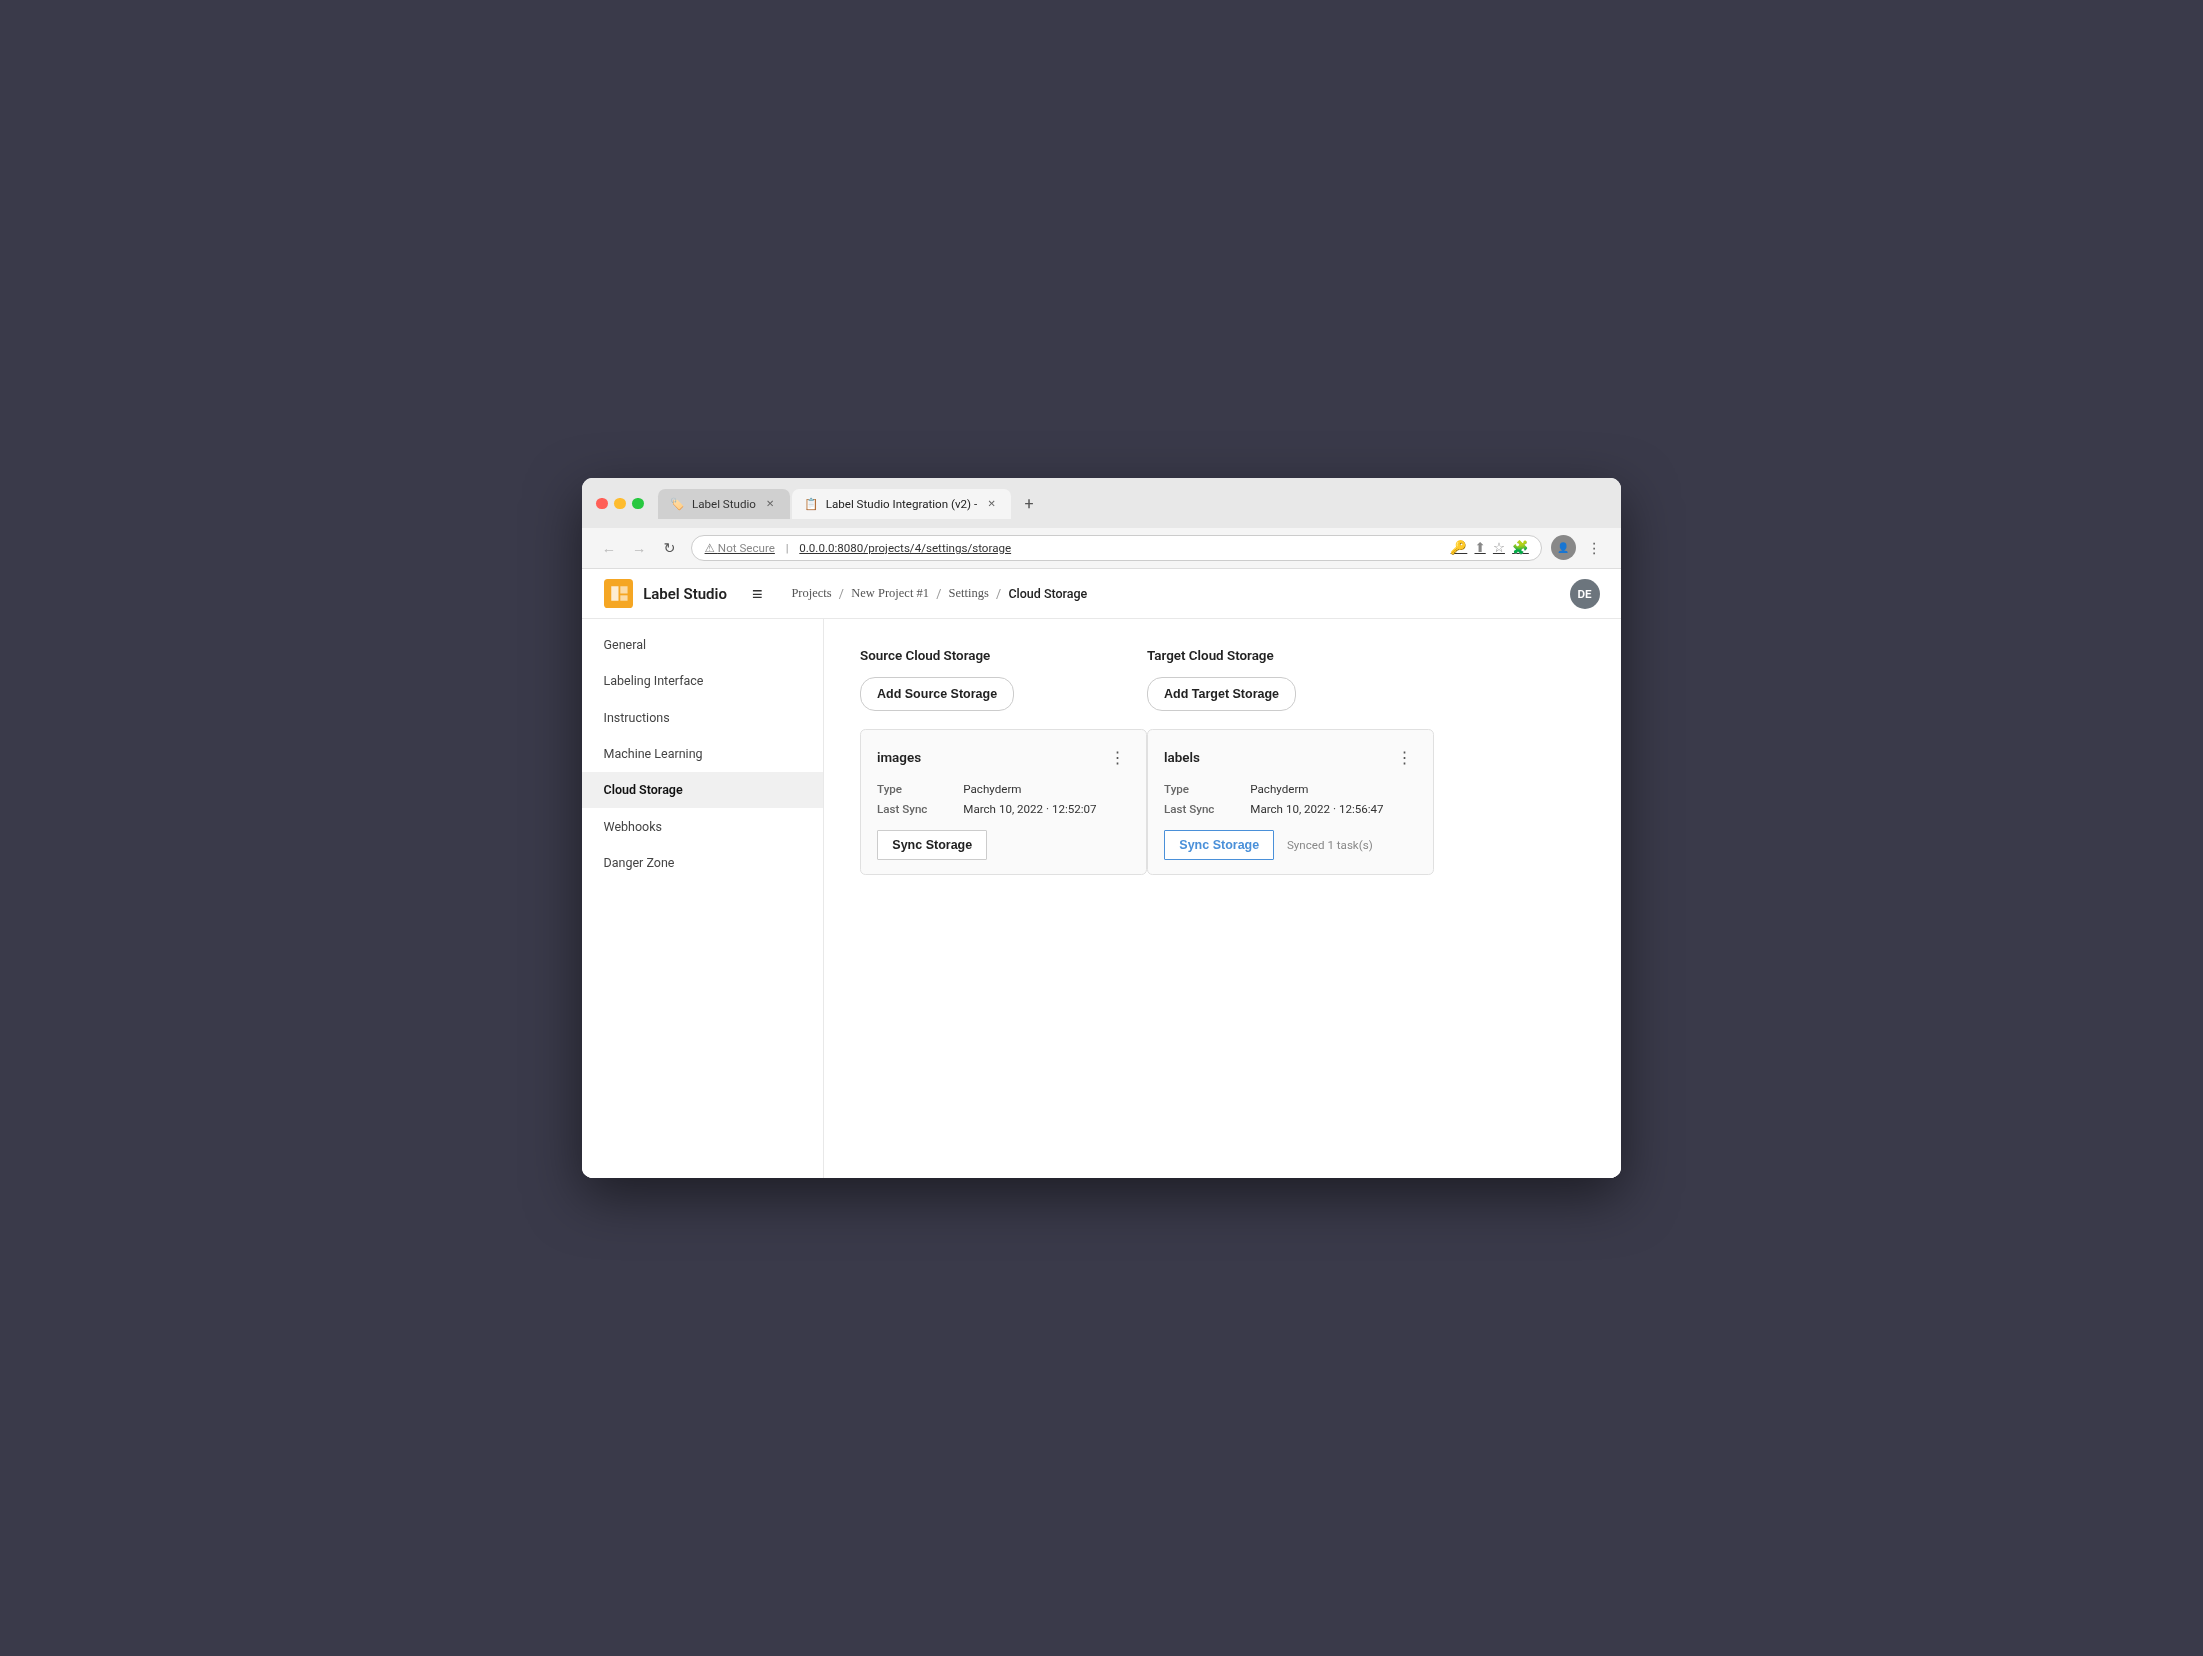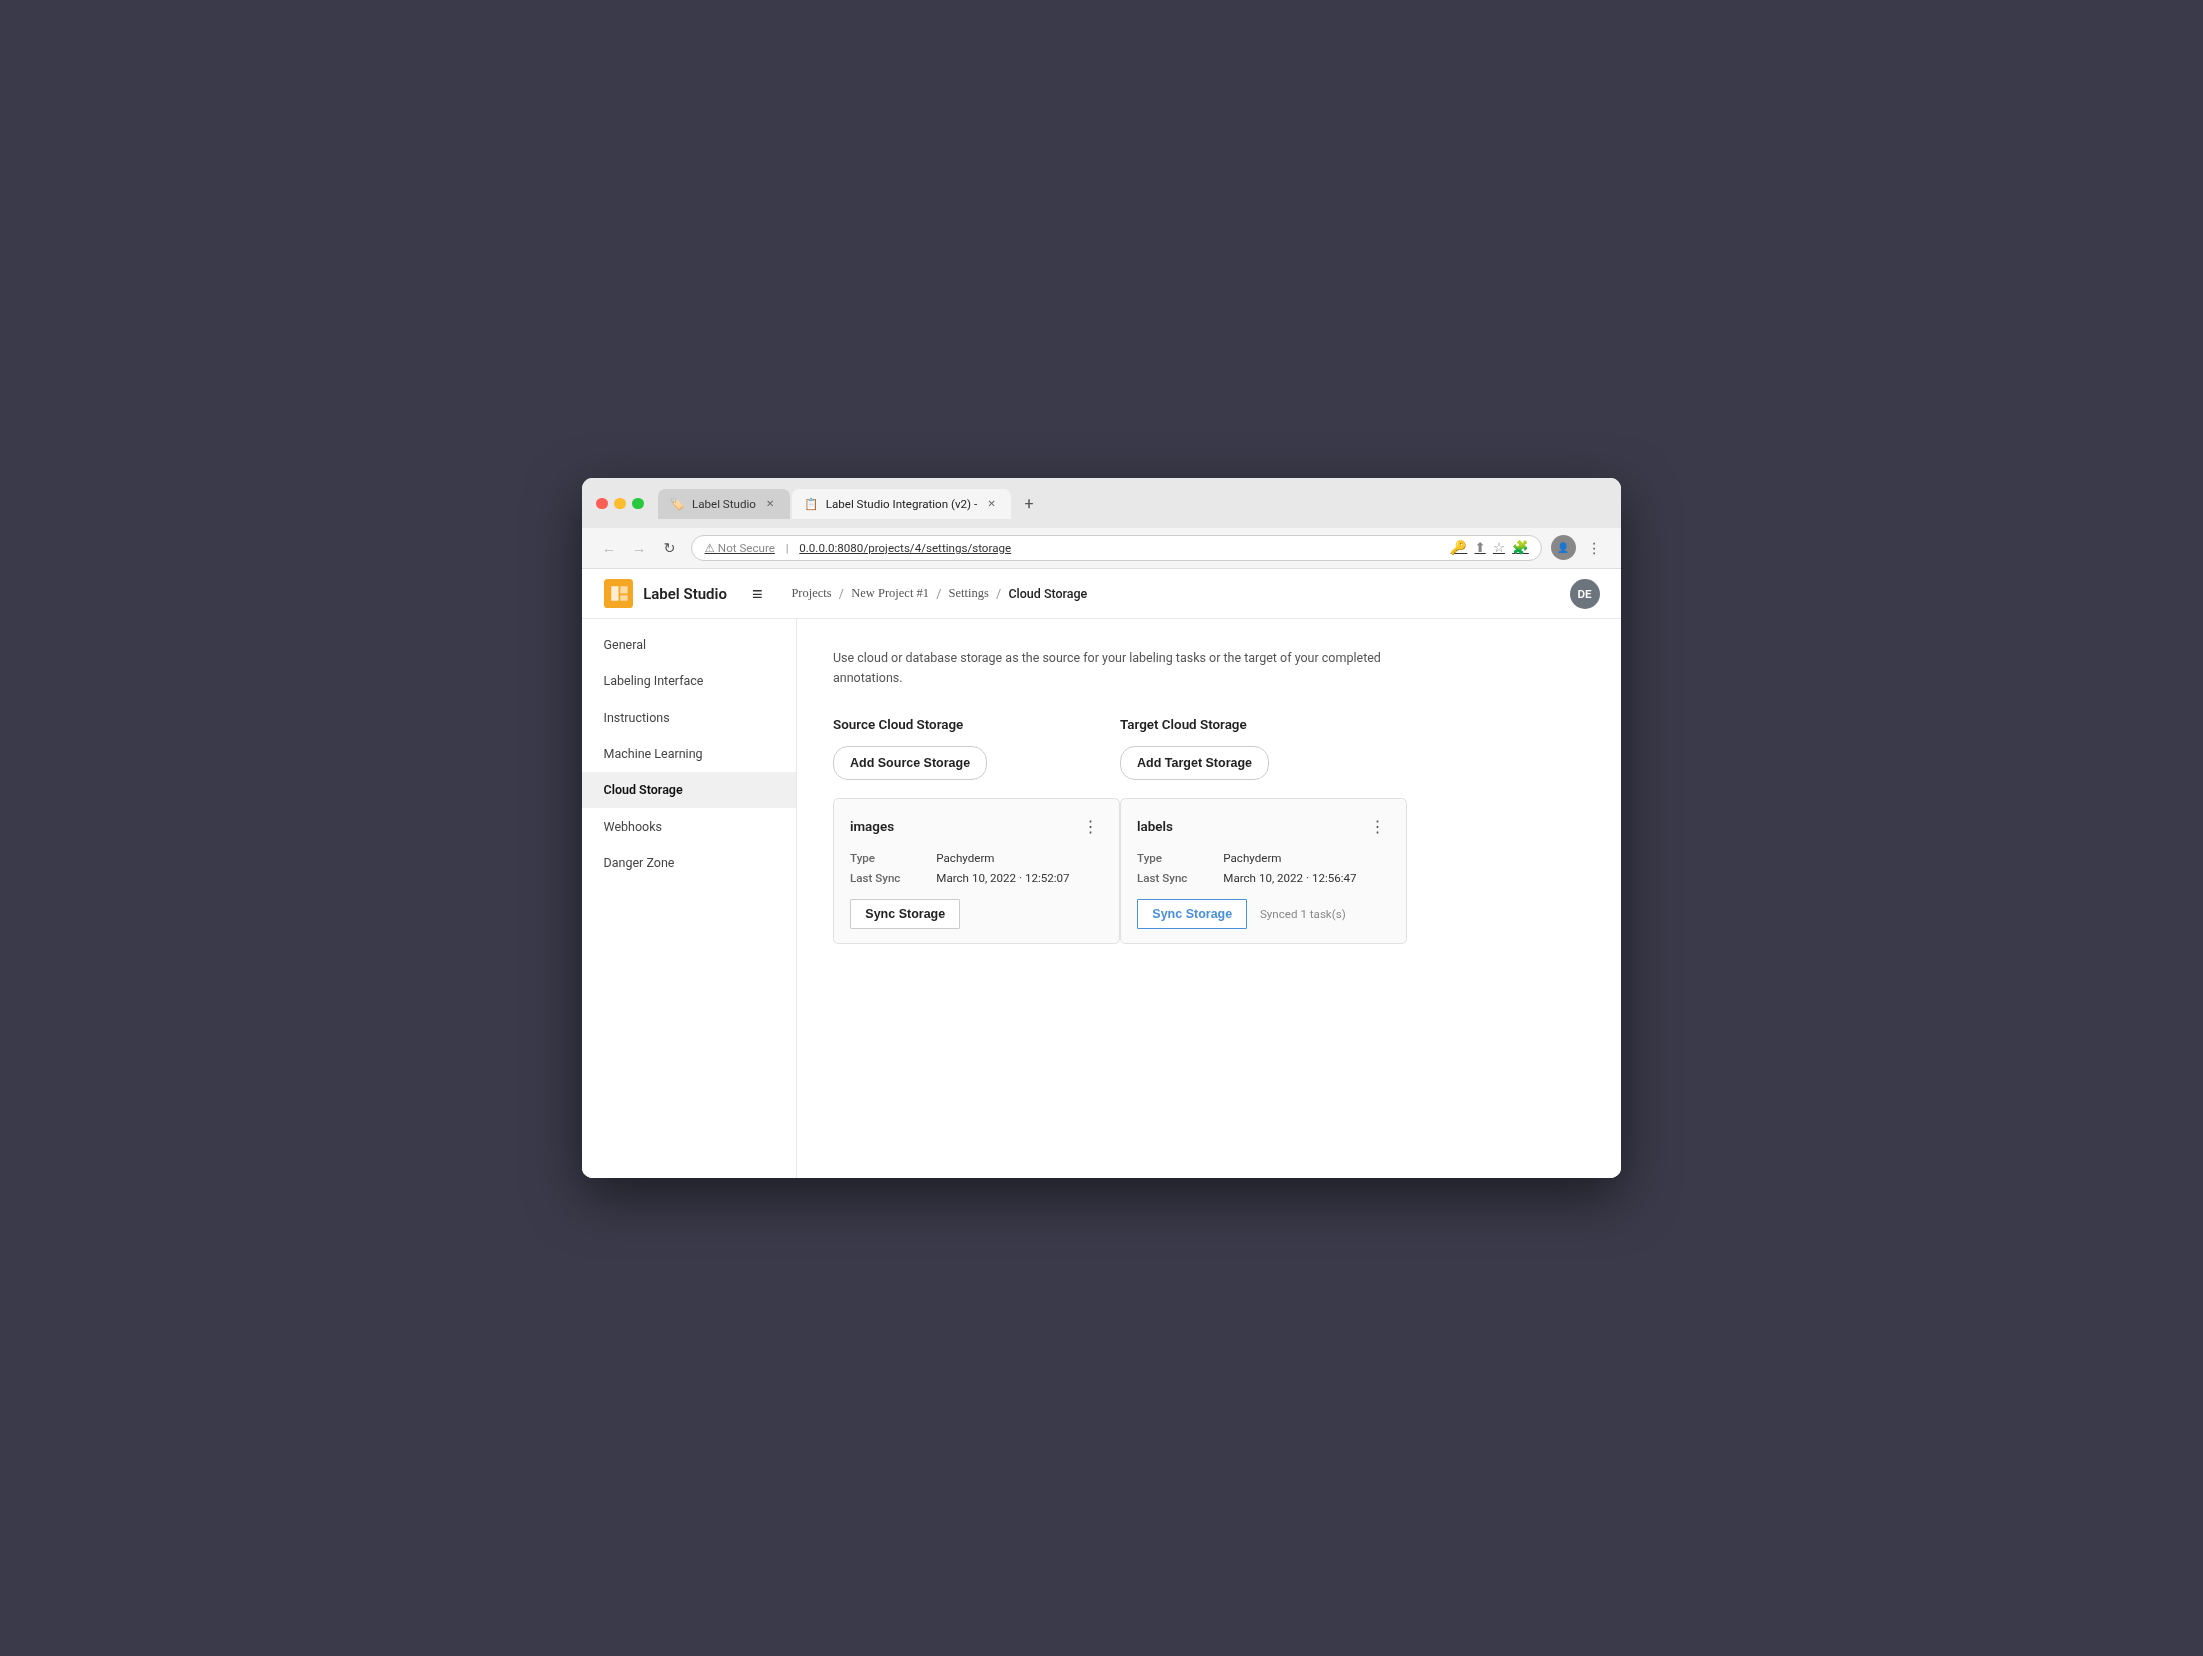--- a/index.html
+++ b/index.html
@@ -238,21 +238,21 @@
       color: #fff;
       cursor: pointer;
     }
     
     .main-layout {
       display: flex;
       flex: 1;
     }
     
     .sidebar {
-      width: 215px;
+      width: 242px;
       border-right: 0.9px solid #e8e8e8;
       background: #fff;
       padding: 7.2px 0;
       flex-shrink: 0;
     }
     .sidebar-item {
       padding: 10.7px 21.5px;
       font-size: 12.5px;
       color: #444;
       cursor: pointer;
@@ -477,21 +477,20 @@
           </div>
           <div class="sidebar-item">
             <span>Webhooks</span>
           </div>
           <div class="sidebar-item">
             <span>Danger Zone</span>
           </div>
         </div>
 
         <div class="main-content">
-          <p class="page-description">Use cloud or database storage as the source for your labeling tasks or the target of your completed annotations.</p>
 
           <div class="storage-sections">
 
             <div class="storage-section">
               <div class="storage-section-title">Source Cloud Storage</div>
               <button class="add-storage-btn">Add Source Storage</button>
               <div class="storage-card">
                 <div class="storage-card-header">
                   <span class="storage-card-name">images</span>
                   <div class="more-btn">⋮</div>

